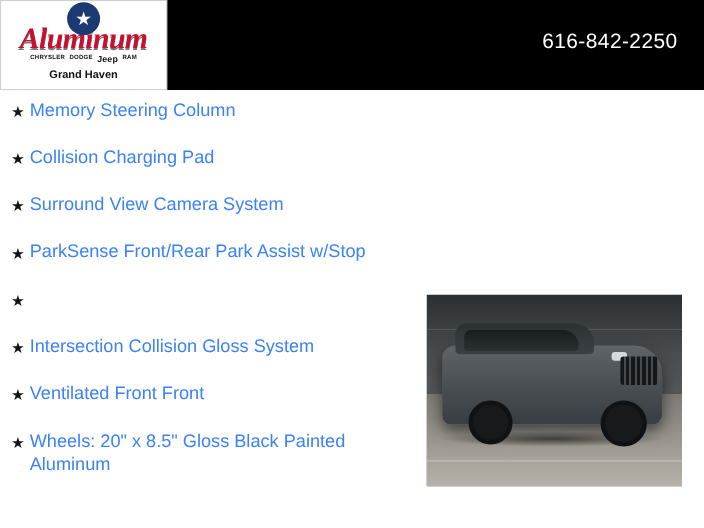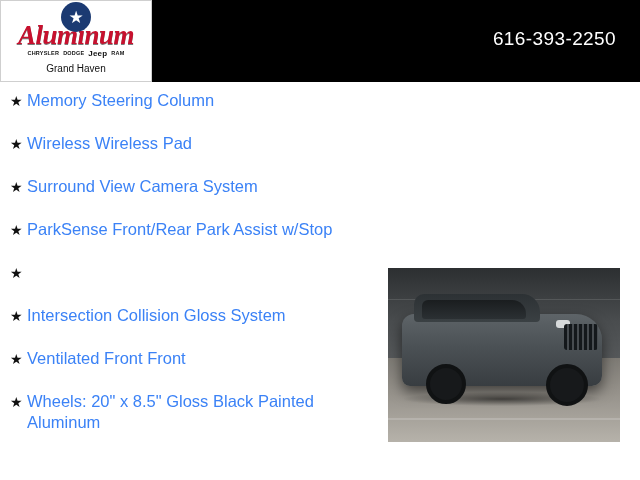--- a/index.html
+++ b/index.html
@@ -91,21 +91,21 @@
     white-space: nowrap;
   }
   .logo-brands .brand-jeep {
     font-size: 8px;
     font-weight: bold;
   }
   .logo-city {
     margin-top: 6px;
     font-size: 10px;
     line-height: 12px;
-    font-weight: normal;
+    font-weight: bold;
     color: #111111;
   }
   .phone {
     position: absolute;
     right: 24px;
     top: 28px;
     color: #ffffff;
     font-size: 19px;
     letter-spacing: 0.4px;
   }
@@ -276,33 +276,33 @@
     </div>
     <div class="logo-wordmark">Aluminum</div>
     <div class="logo-brands">
       <span>CHRYSLER</span>
       <span>DODGE</span>
       <span class="brand-jeep">Jeep</span>
       <span>RAM</span>
     </div>
     <div class="logo-city">Grand Haven</div>
   </div>
-  <div class="phone">616-393-2250</div>
+  <div class="phone">616-842-2250</div>
 </div>
 
 <div class="content">
 
   <ul class="features">
     <li class="feature">
       <span class="bullet">★</span>
       <span class="label">Memory Steering Column</span>
     </li>
     <li class="feature">
       <span class="bullet">★</span>
-      <span class="label">Wireless Wireless Pad</span>
+      <span class="label">Collision Charging Pad</span>
     </li>
     <li class="feature">
       <span class="bullet">★</span>
       <span class="label">Surround View Camera System</span>
     </li>
     <li class="feature">
       <span class="bullet">★</span>
       <span class="label">ParkSense Front/Rear Park Assist w/Stop</span>
     </li>
     <li class="feature">

